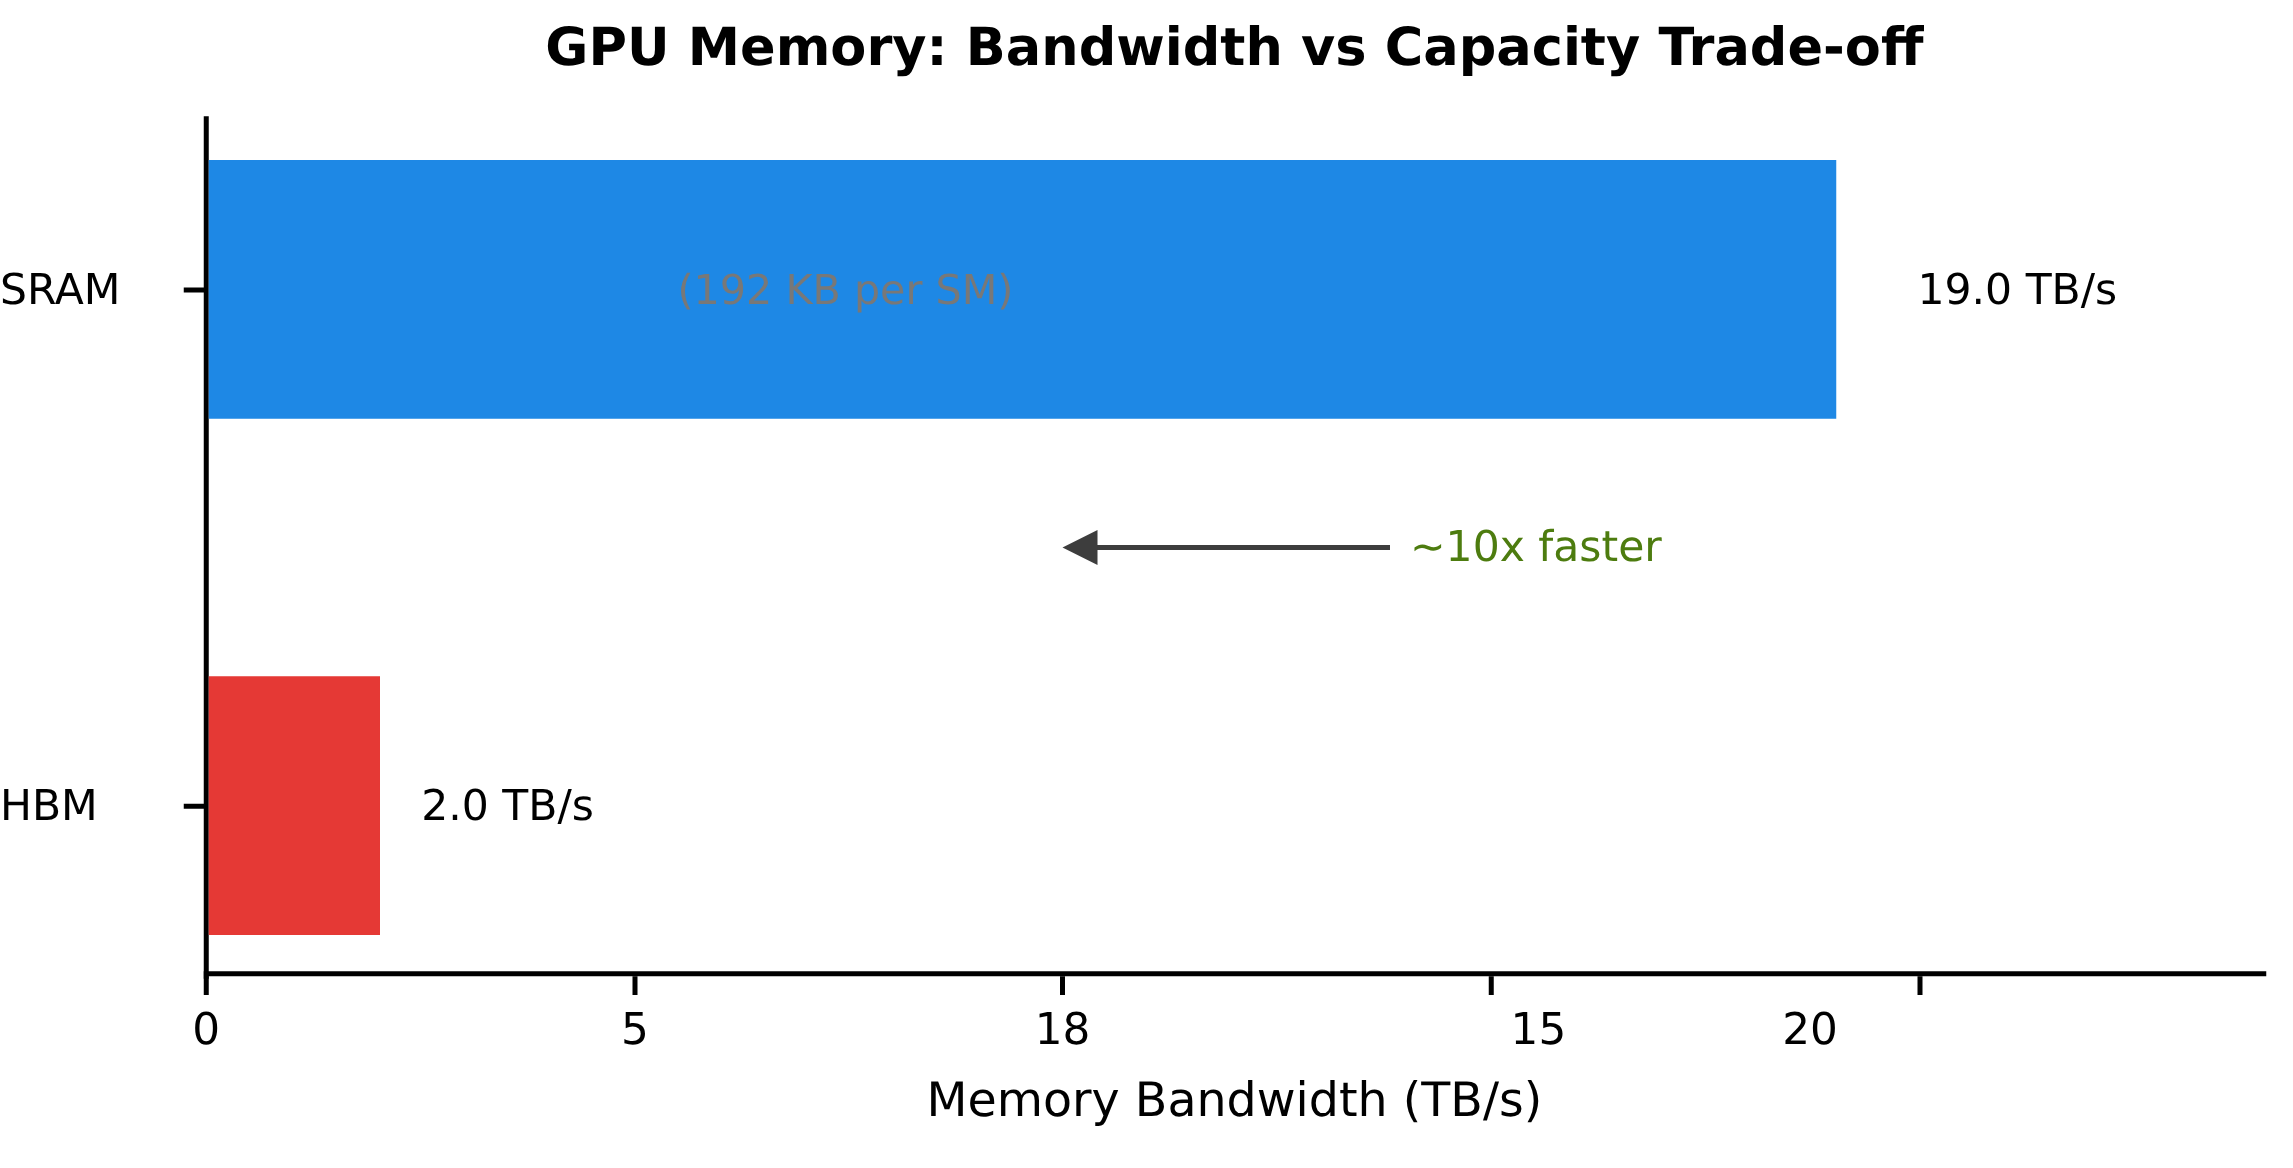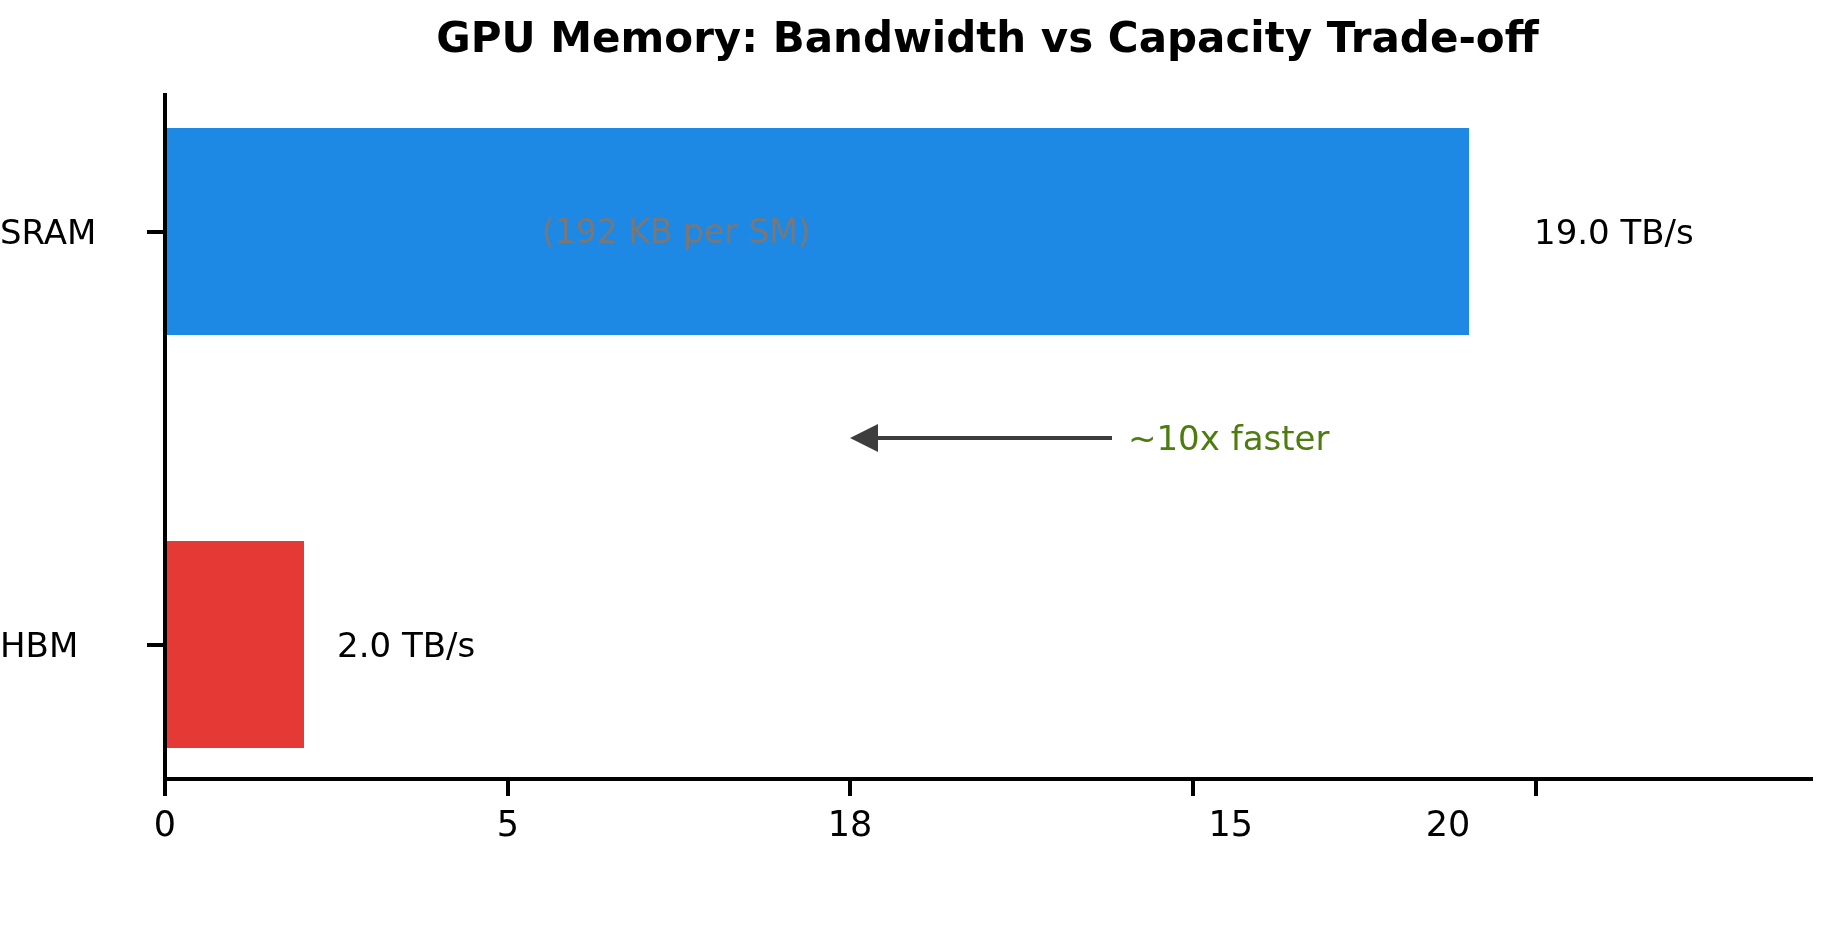--- a/index.html
+++ b/index.html
@@ -144,14 +144,15 @@
       <div class="xtick-mark" style="left: 506px;"></div>
       <div class="xtick-label" style="left: 448px;">5</div>
       <div class="xtick-mark" style="left: 848px;"></div>
       <div class="xtick-label" style="left: 790px;">18</div>
       <div class="xtick-mark" style="left: 1191px;"></div>
       <div class="xtick-label" style="left: 1133px; text-align: right;">15</div>
       <div class="xtick-mark" style="left: 1534px;"></div>
       <div class="xtick-label" style="left: 1388px;">20</div>
     </div>
 
+  <div class="xaxis-title">Memory Bandwidth (TB/s)</div>
 
 </div>
 
 </body></html>

